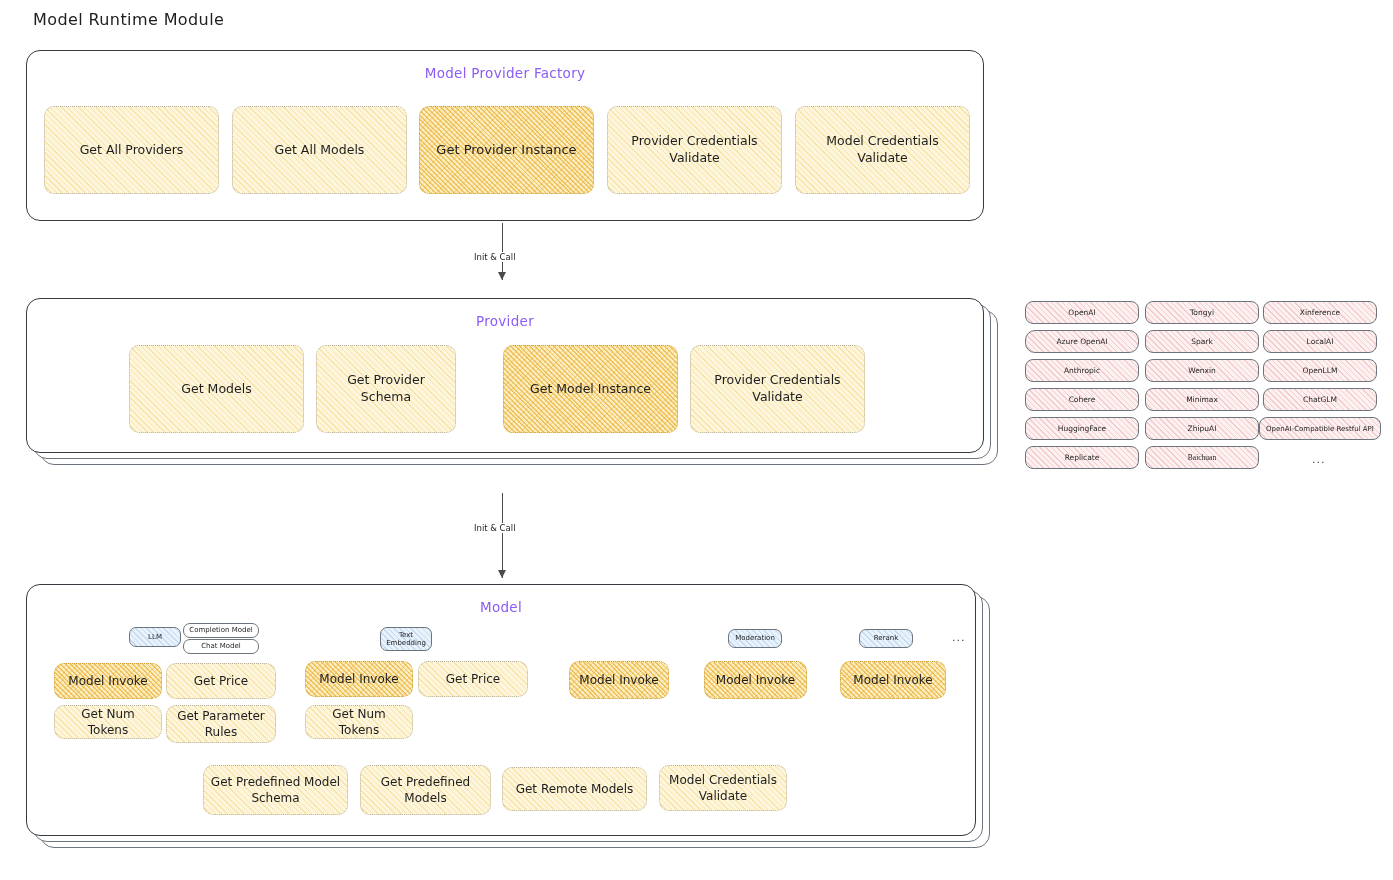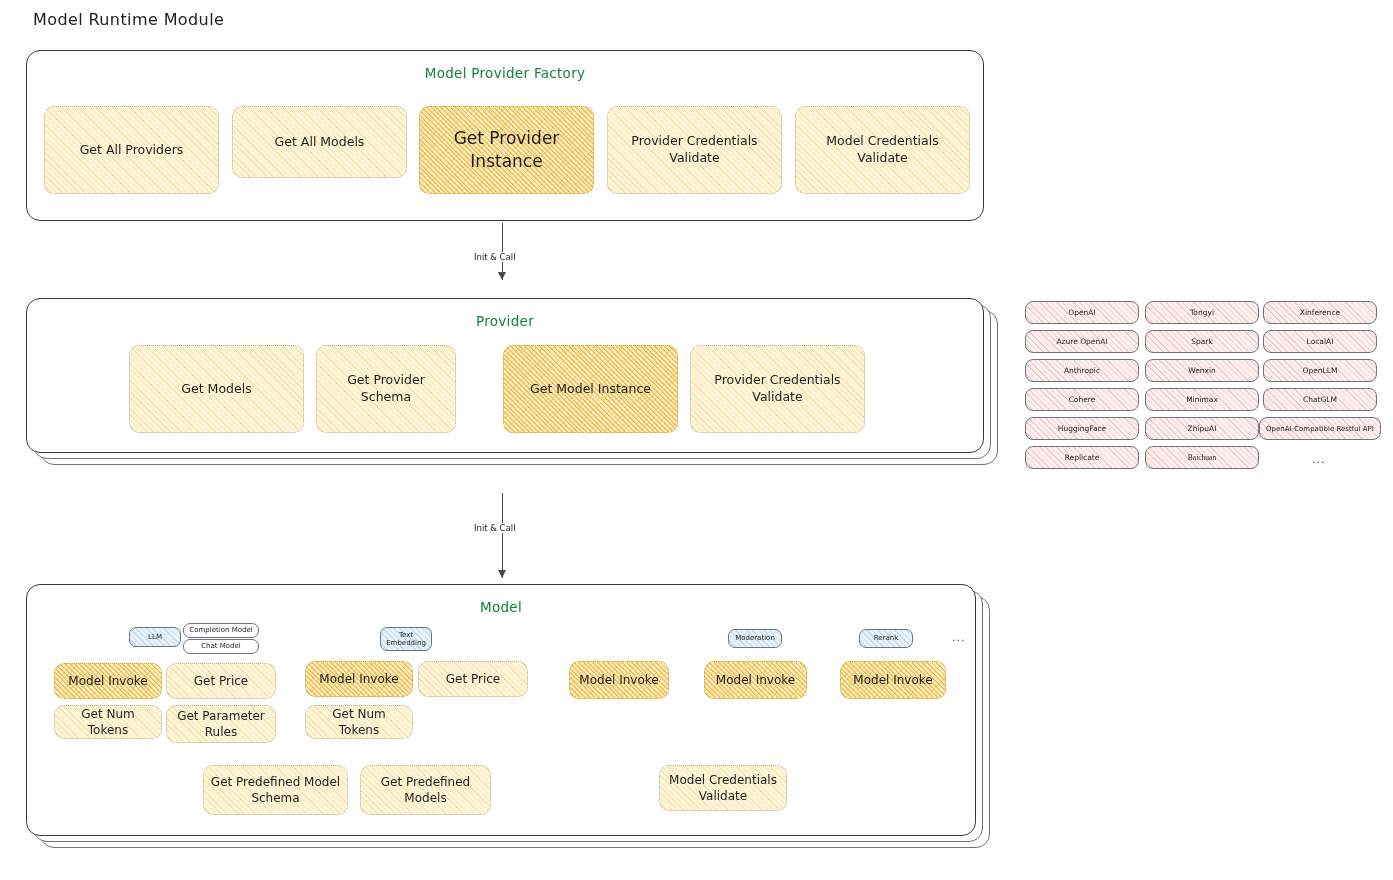--- a/index.html
+++ b/index.html
@@ -36,21 +36,21 @@
   }
   .sketchbox.shadow-layer {
     background: #ffffff;
     border-color: #6c757d;
   }
   .box-title {
     position: absolute;
     top: 14px; left: 0; right: 0;
     text-align: center;
     font-size: 13.5px;
-    color: #15803d;
+    color: #8b5cf6;
     letter-spacing: .3px;
   }
 
   
   .node {
     position: absolute;
     border: 1.1px dotted #b9b197;
     border-radius: 10px;
     display: flex;
     align-items: center;
@@ -167,24 +167,24 @@
 
   <div class="page-title">Model Runtime Module</div>
 
   <div class="sketchbox" style="left:26px; top:50px; width:958px; height:171px;">
     <div class="box-title">Model Provider Factory</div>
   </div>
 
   <div class="node" style="left:44px; top:106px; width:175px; height:88px; font-size:12.5px;">
     <span>Get All Providers</span>
   </div>
-  <div class="node" style="left:232px; top:106px; width:175px; height:72px; font-size:12.5px;">
+  <div class="node" style="left:232px; top:106px; width:175px; height:88px; font-size:12.5px;">
     <span>Get All Models</span>
   </div>
-  <div class="node hl" style="left:419px; top:106px; width:175px; height:88px; font-size:17px;">
+  <div class="node hl" style="left:419px; top:106px; width:175px; height:88px; font-size:13px;">
     <span>Get Provider Instance</span>
   </div>
   <div class="node" style="left:607px; top:106px; width:175px; height:88px; font-size:12.5px;">
     <span>Provider Credentials Validate</span>
   </div>
   <div class="node" style="left:795px; top:106px; width:175px; height:88px; font-size:12.5px;">
     <span>Model Credentials Validate</span>
   </div>
 
   <div class="arrow-line" style="left:502px; top:223px; height:57px;"></div>
@@ -206,21 +206,21 @@
   <div class="node hl" style="left:503px; top:345px; width:175px; height:88px; font-size:12.5px;">
     <span>Get Model Instance</span>
   </div>
   <div class="node" style="left:690px; top:345px; width:175px; height:88px; font-size:12.5px;">
     <span>Provider Credentials Validate</span>
   </div>
 
   <div class="tag" style="left:1025px; top:301px; width:114px; height:23px;">
       <span>OpenAI</span>
     </div>
-  <div class="tag" style="left:1025px; top:330px; width:114px; height:23px;">
+  <div class="tag" style="left:1025px; top:330px; width:114px; height:23px;border-radius:10px;">
       <span>Azure OpenAI</span>
     </div>
   <div class="tag" style="left:1025px; top:359px; width:114px; height:23px;">
       <span>Anthropic</span>
     </div>
   <div class="tag" style="left:1025px; top:388px; width:114px; height:23px;">
       <span>Cohere</span>
     </div>
   <div class="tag" style="left:1025px; top:417px; width:114px; height:23px;">
       <span>HuggingFace</span>
@@ -333,17 +333,20 @@
   </div>
 
   <div class="ellipsis-mark" style="left:952px; top:631px;">...</div>
 
   <div class="node" style="left:360px; top:765px; width:131px; height:50px; font-size:12px;">
     <span>Get Predefined Models</span>
   </div>
   <div class="node" style="left:203px; top:765px; width:145px; height:50px; font-size:12px;">
     <span>Get Predefined Model Schema</span>
   </div>
+  <div class="node" style="left:502px; top:767px; width:145px; height:44px; font-size:12px;">
+    <span>Get Remote Models</span>
+  </div>
   <div class="node" style="left:659px; top:765px; width:128px; height:46px; font-size:12px;">
     <span>Model Credentials Validate</span>
   </div>
 
 </div>
 
 </body></html>

